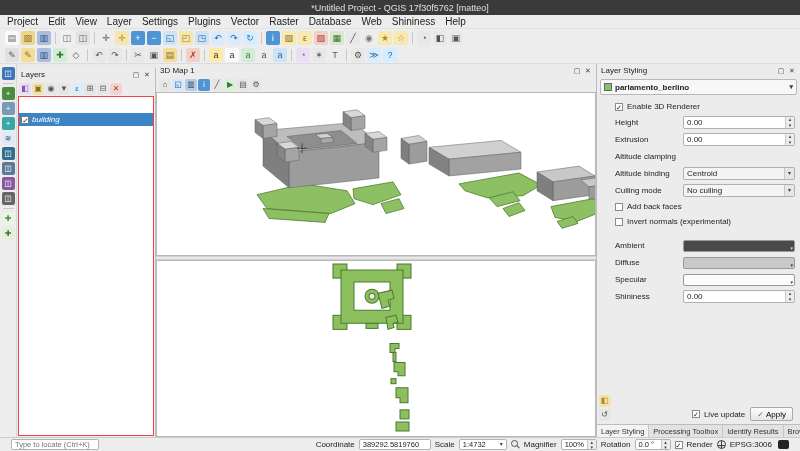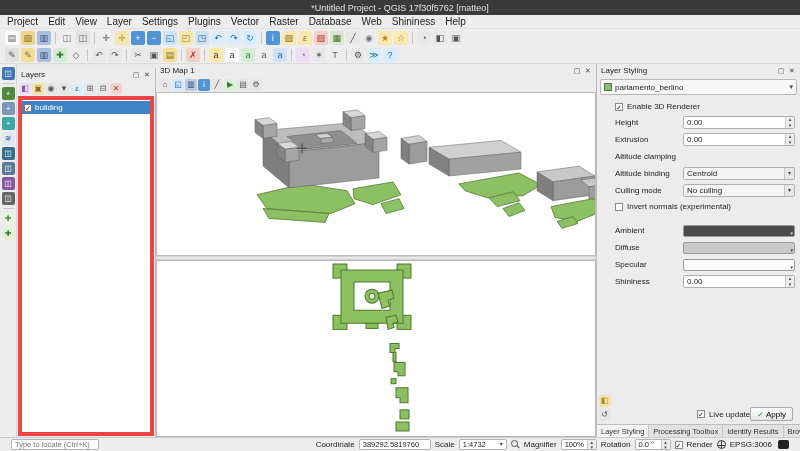--- a/index.html
+++ b/index.html
@@ -21,35 +21,35 @@
   .leftstrip { position:absolute; left:0; top:0; bottom:0; width:17px; background:#ededed; border-right:1px solid #d8d8d8; display:flex; flex-direction:column; align-items:center; padding-top:3px; gap:2px; }
   .vicon { width:13px; height:13px; border-radius:2px; font-size:8px; line-height:13px; text-align:center; flex:0 0 auto; }
   .vicon[data-name="vstrip-separator"] { width:11px; height:1px; background:#c8c8c8; border-radius:0; margin:1px 0; }
 
   .layers-panel { position:absolute; left:17px; width:139px; top:4px; bottom:0; background:#ececec; border-right:1px solid #bdbdbd; display:flex; flex-direction:column; }
   .panel-header { height:13px; display:flex; align-items:center; padding:0 4px; font-size:8px; color:#222; flex:0 0 auto; }
   .panel-hbtns { margin-left:auto; display:flex; gap:3px; align-items:center; }
   .phbtn { font-size:7px; color:#444; width:8px; text-align:center; }
   .ltools { height:15px; display:flex; align-items:center; padding:0 2px; gap:1px; flex:0 0 auto; }
   .ltool { width:12px; height:12px; border-radius:2px; font-size:8px; line-height:12px; text-align:center; }
-  .ltree { flex:1; background:#fff; border:4px solid #ef4444; margin:0 1px 1px 1px; padding-top:1px; }
+  .ltree { flex:1; background:#fff; border:1px solid #ef4444; margin:0 1px 1px 1px; padding-top:16px;font-style:italic; }
   .lrow { height:13px; display:flex; align-items:center; gap:3px; background:#3d84c6; color:#fff; font-size:8px; padding:0 2px; }
   .lcheck { width:8px; height:8px; background:#fff; border:1px solid #7a7a7a; font-size:7px; line-height:8px; text-align:center; color:#222; flex:0 0 auto; }
 
   .center { position:absolute; left:156px; width:440px; top:0; bottom:0; display:flex; flex-direction:column; }
   .map3d-header { height:13px; background:#ececec; display:flex; align-items:center; padding:0 4px; font-size:8px; flex:0 0 auto; }
   .map3d-tools { height:15px; background:#ececec; display:flex; align-items:center; gap:1px; padding:0 3px; flex:0 0 auto; }
   .t3icon { width:12px; height:12px; border-radius:2px; font-size:8px; line-height:12px; text-align:center; }
   .canvas3d { height:164px; background:#fff; border:1px solid #b8b8b8; flex:0 0 auto; overflow:hidden; }
   .splitter { height:4px; background:#e8e8e8; border-top:1px solid #d0d0d0; border-bottom:1px solid #d0d0d0; flex:0 0 auto; }
   .canvas2d { flex:1; background:#fff; border:1px solid #b8b8b8; overflow:hidden; }
   svg { display:block; width:100%; height:100%; }
 
   .right { position:absolute; left:596px; right:0; top:0; bottom:0; background:#ececec; border-left:1px solid #bdbdbd; display:flex; flex-direction:column; }
-  .lscombo-row { padding:2px 3px; flex:0 0 auto; }
+  .lscombo-row { padding:2px 3px; flex:0 0 auto;font-weight:bold; }
   .lscombo { height:16px; background:#f7f7f7; border:1px solid #b8b8b8; border-radius:2px; display:flex; align-items:center; gap:3px; padding:0 3px; font-size:8px; }
   .lyr-ico { width:8px; height:8px; background:#8cc05e; border:1px solid #667; flex:0 0 auto; }
   .lscombo .arrow { margin-left:auto; font-size:7px; color:#444; }
   .lsbody { flex:1; display:flex; min-height:0; }
   .lstabstrip { width:15px; display:flex; flex-direction:column; align-items:center; justify-content:flex-end; gap:2px; padding-bottom:3px; flex:0 0 auto; }
   .lsicon { width:12px; height:12px; border-radius:2px; font-size:8px; line-height:12px; text-align:center; }
   .lsform { flex:1; padding:3px 5px 2px 3px; display:flex; flex-direction:column; gap:2px; min-height:0; }
   .cbrow { display:flex; align-items:center; gap:4px; height:13px; font-size:8px; flex:0 0 auto; }
   .cbox { width:8px; height:8px; background:#fff; border:1px solid #8a8a8a; font-size:7px; line-height:8px; text-align:center; color:#222; flex:0 0 auto; }
   .frow { display:flex; align-items:center; height:15px; flex:0 0 auto; }
@@ -58,21 +58,21 @@
   .fspin .val { flex:1; padding-left:3px; font-size:8px; line-height:11px; }
   .spinbtns { width:9px; display:flex; flex-direction:column; border-left:1px solid #c8c8c8; }
   .spinbtns span { flex:1; font-size:5px; line-height:5px; text-align:center; color:#444; background:#ececec; }
   .fcombo { flex:1; height:13px; background:#f4f4f4; border:1px solid #b0b0b0; border-radius:2px; display:flex; align-items:stretch; overflow:hidden; }
   .fcombo .val { flex:1; padding-left:3px; font-size:8px; line-height:11px; }
   .fcombo .arrow { width:10px; text-align:center; font-size:6px; color:#444; border-left:1px solid #c8c8c8; background:#e6e6e6; line-height:11px; }
   .fcolor { flex:1; height:12px; border:1px solid #9a9a9a; border-radius:2px; position:relative; }
   .fcolor .carrow { position:absolute; right:1px; bottom:0; font-size:5px; line-height:5px; color:#333; }
   .gap6 { height:6px; flex:0 0 auto; }
   .spacer { flex:1; }
-  .actions { display:flex; align-items:center; justify-content:flex-end; height:16px; font-size:8px; padding-right:2px; flex:0 0 auto; }
+  .actions { display:flex; align-items:center; justify-content:flex-end; gap:5px; height:16px; font-size:8px; padding-right:2px; flex:0 0 auto; }
   .applybtn { height:14px; border:1px solid #a8a8a8; border-radius:2px; background:linear-gradient(#fdfdfd,#e6e6e6); font-size:8px; display:flex; align-items:center; gap:2px; padding:0 6px; font-family:inherit; }
   .greencheck { color:#2e8b2e; }
   .ptabs { height:13px; display:flex; border-top:1px solid #bdbdbd; background:#e2e2e2; flex:0 0 auto; }
   .ptab { font-size:7.5px; display:flex; align-items:center; padding:0 4px; border-right:1px solid #c6c6c6; color:#333; white-space:nowrap; }
   .ptab.active { background:#f3f3f3; }
 
   .statusbar { position:absolute; left:0; right:0; bottom:0; height:14px; background:#ededed; border-top:1px solid #ccc; display:flex; align-items:center; gap:4px; padding:0 11px; font-size:8px; color:#222; }
   .locate { width:88px; height:11px; background:#fff; border:1px solid #b4b4b4; border-radius:2px; font-size:7.5px; color:#555; padding:0 3px; font-family:inherit; outline:none; flex:0 0 auto; }
   .sb-box { height:11px; background:#fff; border:1px solid #b4b4b4; border-radius:2px; display:flex; align-items:stretch; padding:0; font-size:7.5px; color:#222; overflow:hidden; flex:0 0 auto; }
   .sb-box .val { padding:0 3px; line-height:9px; }
@@ -385,20 +385,24 @@
           </div>
         </div>
         <div class="frow">
           <span class="flabel" data-name="culling-mode-label">Culling mode</span>
           <div class="fcombo" data-name="culling-mode-select">
             <span class="val">No culling</span>
             <span class="arrow" data-name="chevron-down-icon">▾</span>
           </div>
         </div>
 
+        <div class="cbrow">
+          <span class="cbox" data-name="add-back-faces-checkbox"></span>
+          <span data-name="add-back-faces-label">Add back faces</span>
+        </div>
         <div class="cbrow">
           <span class="cbox" data-name="invert-normals-checkbox"></span>
           <span data-name="invert-normals-label">Invert normals (experimental)</span>
         </div>
 
         <div class="gap6"></div>
 
         <div class="frow">
           <span class="flabel" data-name="ambient-label">Ambient</span>
           <div class="fcolor" data-name="ambient-color-button" style="background: rgb(74, 74, 74);">

